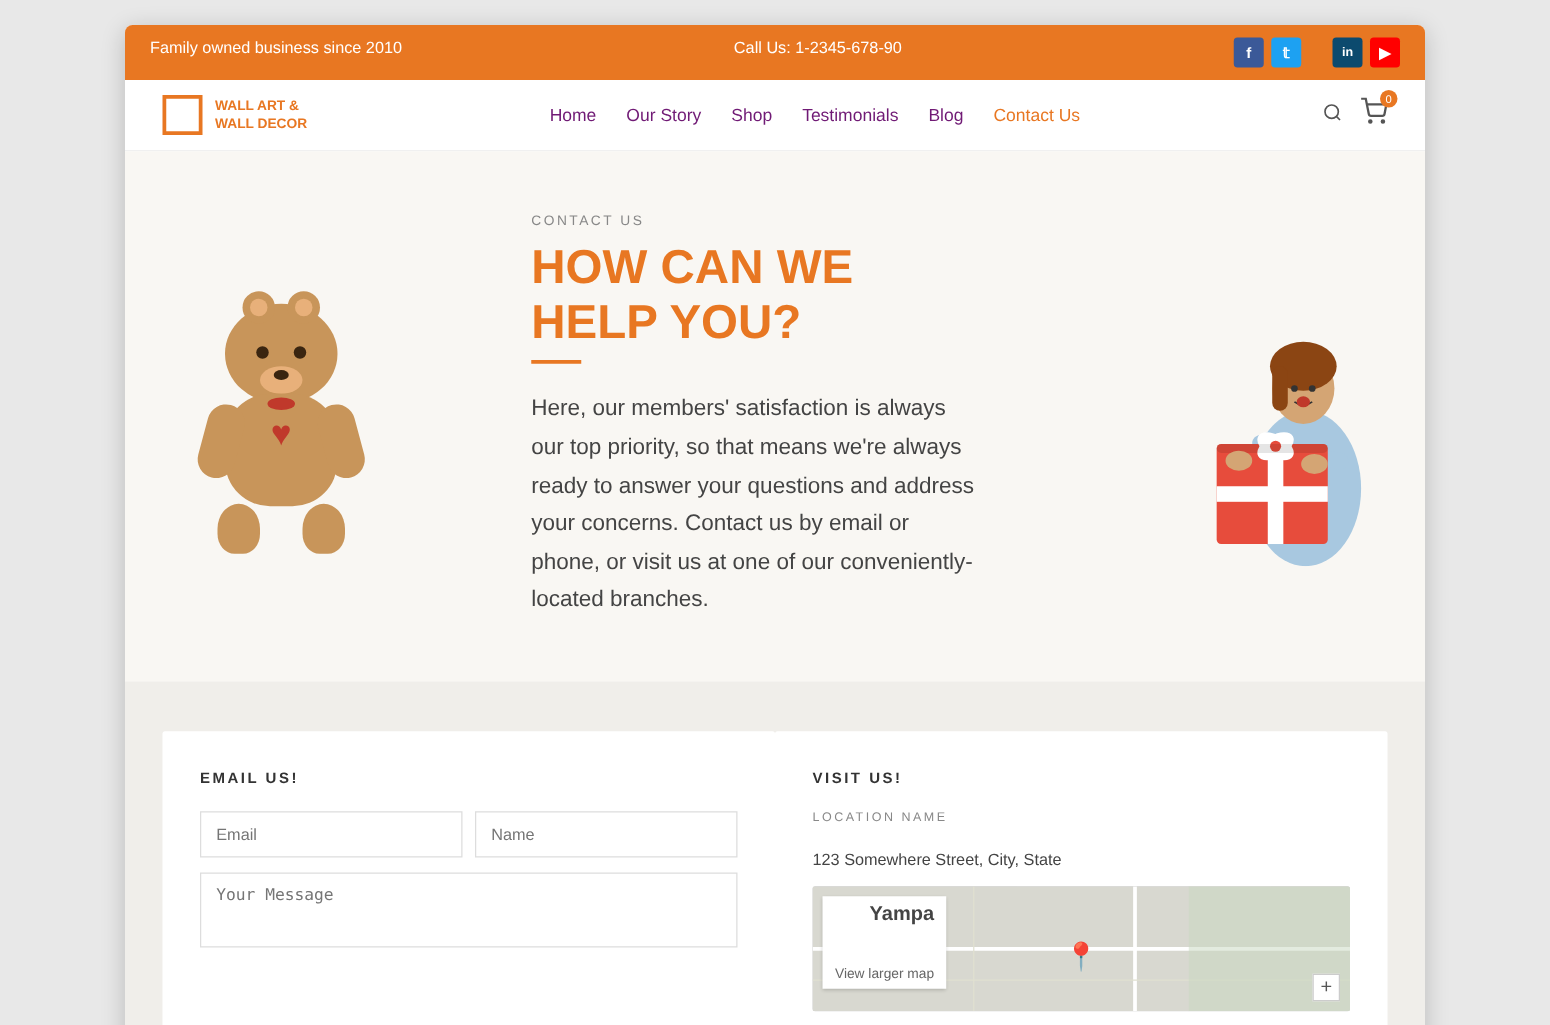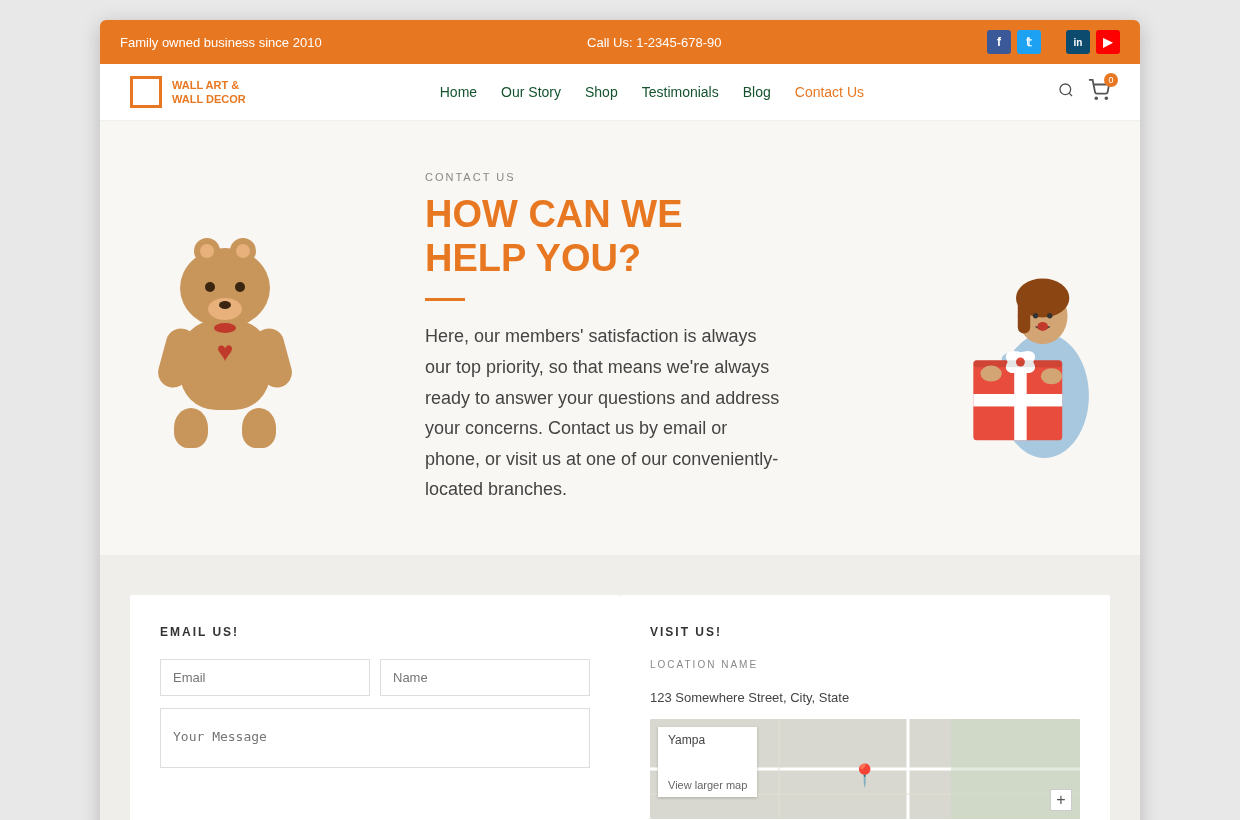--- a/index.html
+++ b/index.html
@@ -17,21 +17,20 @@
       background: #fff;
       border-radius: 6px;
       box-shadow: 0 4px 20px rgba(0,0,0,0.2);
       overflow: hidden;
     }
     
     .top-bar {
       background: #E87722;
       padding: 10px 20px;
       display: flex;
-      align-items: center;
       justify-content: space-between;
       color: #fff;
       font-size: 13px;
     }
     .top-bar-left {}
     .top-bar-center {}
     .top-bar-right {
       display: flex;
       gap: 6px;
     }
@@ -82,21 +81,21 @@
     .logo-text span {
       color: #E87722;
     }
     .nav-links {
       display: flex;
       gap: 24px;
       align-items: center;
     }
     .nav-links a {
       text-decoration: none;
-      color: #14532d;
+      color: #701a75;
       font-size: 14px;
     }
     .nav-links a.active {
       color: #E87722;
     }
     .nav-right {
       display: flex;
       align-items: center;
       gap: 14px;
     }
@@ -152,21 +151,21 @@
       letter-spacing: 2px;
       color: #888;
       text-transform: uppercase;
       margin-bottom: 10px;
     }
     .hero-title {
       font-size: 38px;
       font-weight: bold;
       color: #E87722;
       line-height: 1.15;
-      margin-bottom: 18px;
+      margin-bottom: 8px;
     }
     .hero-divider {
       width: 40px;
       height: 3px;
       background: #E87722;
       margin-bottom: 20px;
     }
     .hero-text {
       font-size: 18px;
       color: #444;
@@ -210,21 +209,21 @@
     .form-input {
       flex: 1;
       padding: 10px 12px;
       border: 1px solid #ddd;
       font-size: 13px;
       color: #aaa;
       outline: none;
     }
     .form-textarea {
       width: 100%;
-      padding: 20px 12px;
+      padding: 10px 12px;
       border: 1px solid #ddd;
       font-size: 13px;
       color: #8b5cf6;
       height: 60px;
       resize: none;
       outline: none;
     }
     .location-label {
       font-size: 10px;
       letter-spacing: 2px;
@@ -252,22 +251,23 @@
       padding: 6px 10px;
       font-size: 12px;
       color: #444;
       display: inline-block;
       position: absolute;
       top: 8px;
       left: 8px;
       box-shadow: 0 1px 3px rgba(0,0,0,0.2);
     }
     .map-label-box .map-city {
-      font-weight: normal;
-      font-size: 12px;
+      font-weight: bold;
+      font-size: 16px;
+      text-align: right;
     }
     .map-label-box .map-link {
       color: #666;
       font-size: 11px;
       margin-top: 32px;
     }
     .map-plus {
       position: absolute;
       bottom: 8px;
       right: 8px;

